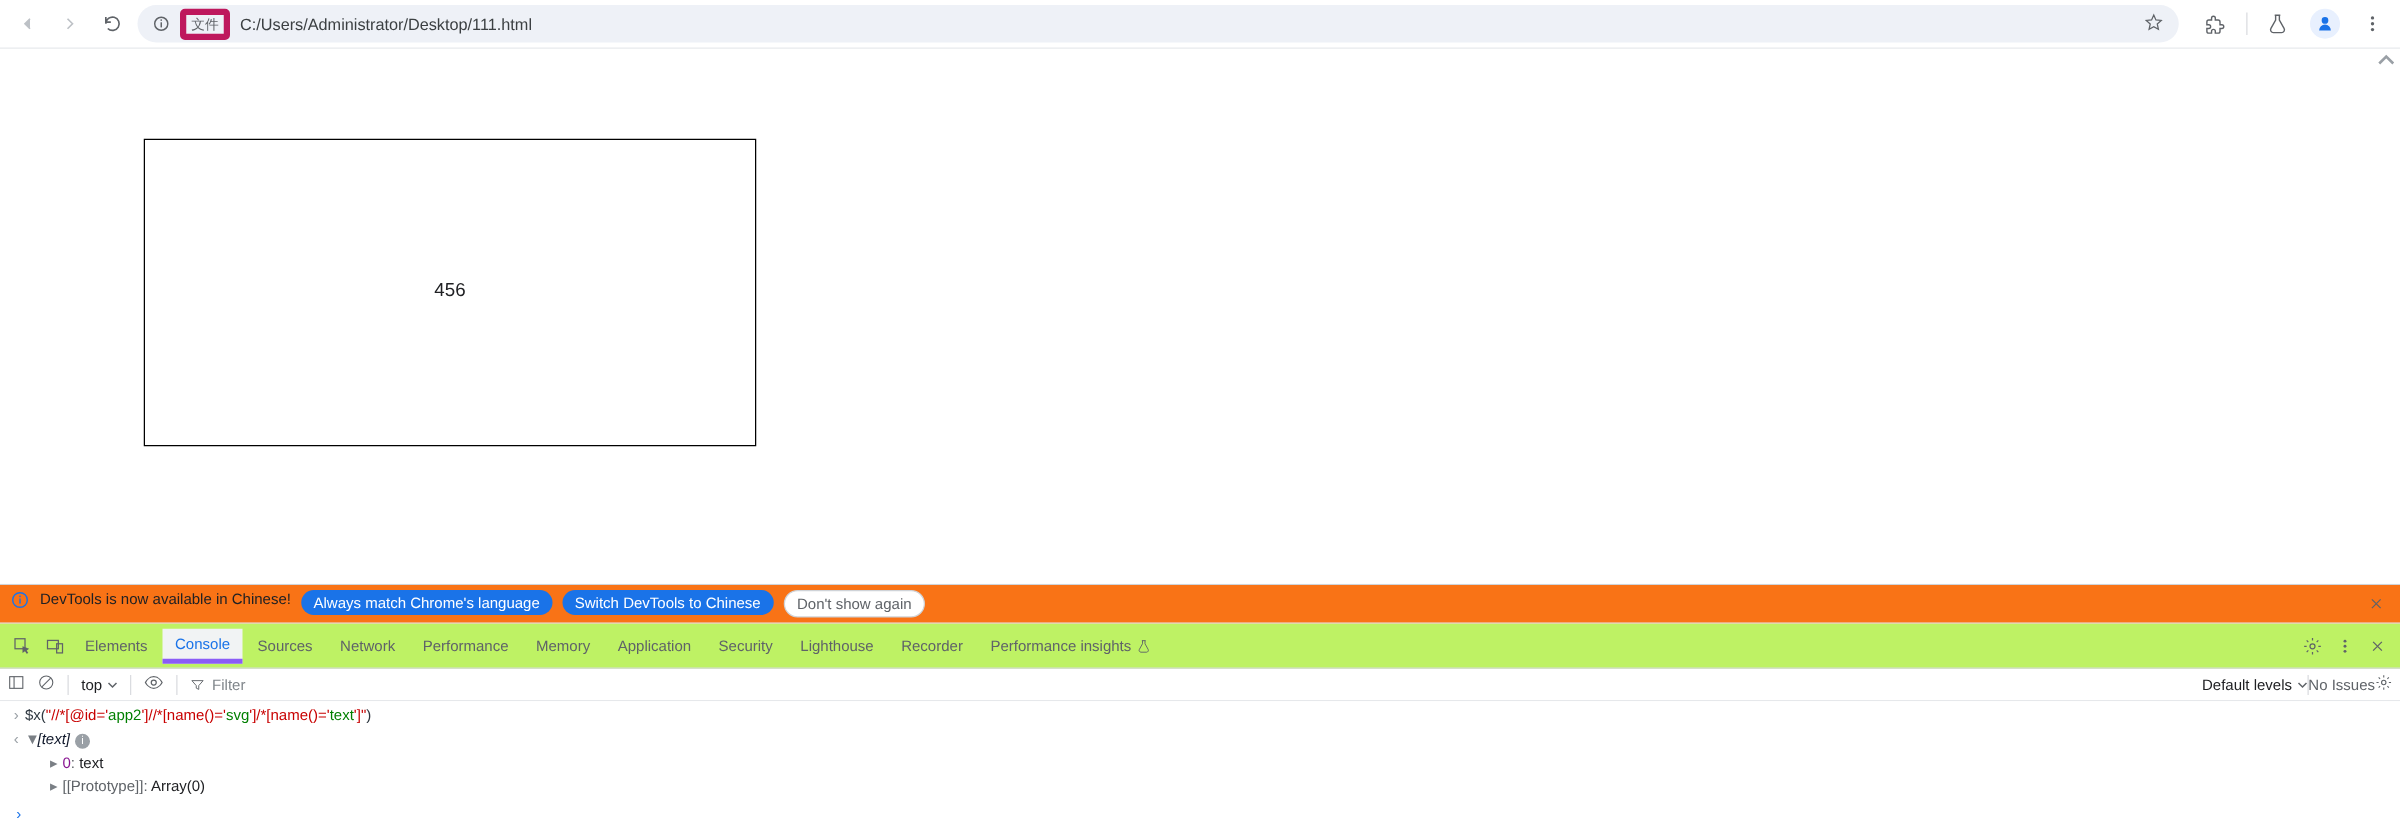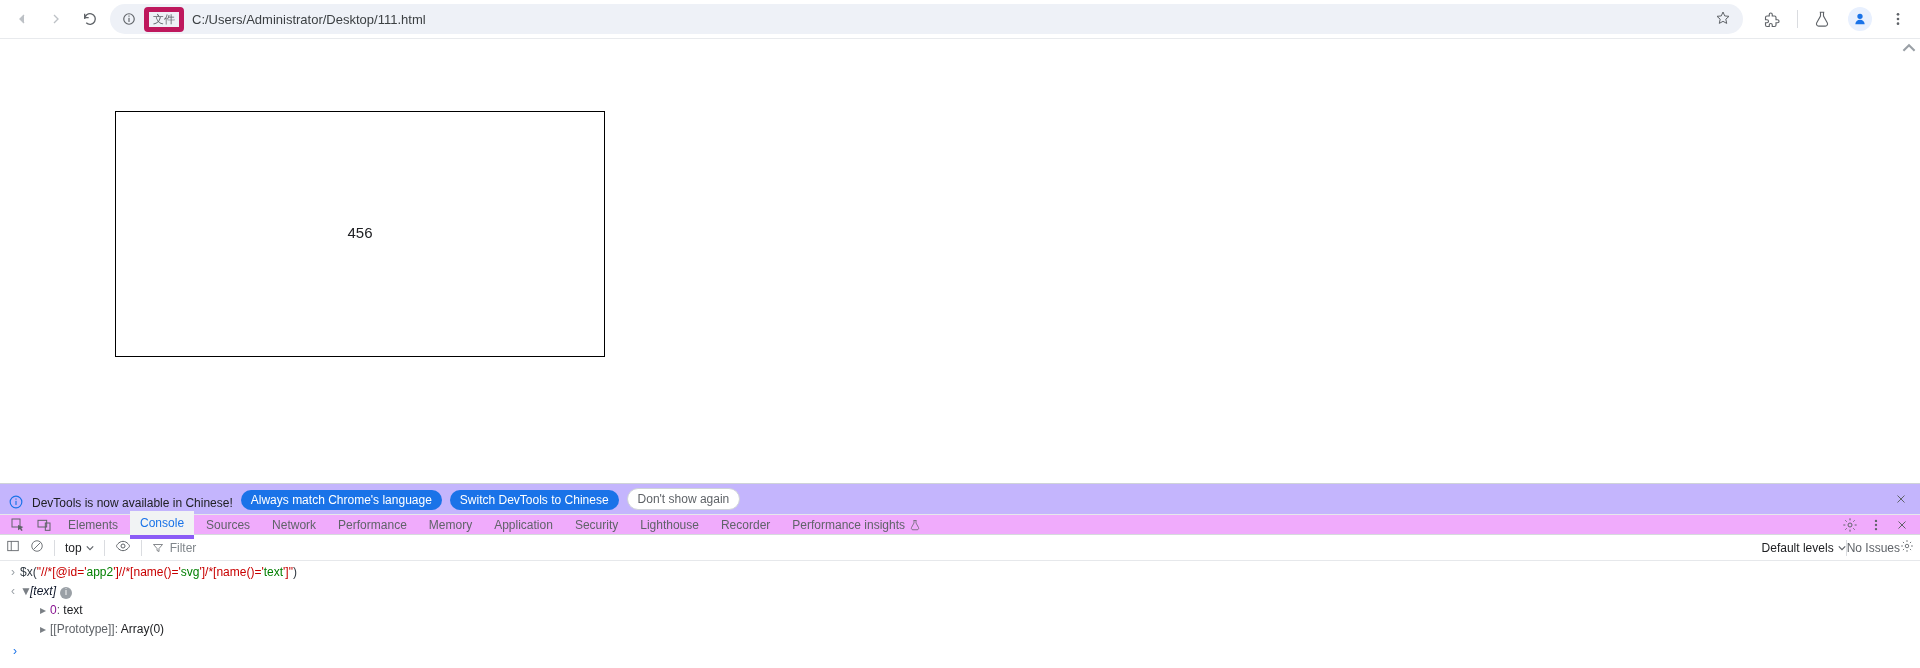--- a/index.html
+++ b/index.html
@@ -18,27 +18,27 @@
   .icon-btn { width:28px; height:28px; display:flex; align-items:center; justify-content:center; color:#5f6368; border-radius:50%;}
   .avatar { width:24px; height:24px; border-radius:50%; background:#e8f0fe; display:flex; align-items:center; justify-content:center;}
   .avatar svg { fill:#1a73e8; width:16px; height:16px;}
   
   .page-area { flex:1; position:relative; background:#fff; border-top:1px solid #e8eaed; overflow:hidden;}
   .scrollbar-up { position:absolute; top:2px; right:4px; width:14px; height:14px; color:#9aa0a6;}
   .svg-box { position:absolute; left:115px; top:72px; width:490px; height:246px; border:1px solid #000; display:flex;}
   .svg-box .txt { position:absolute; left:50%; top:49%; transform:translate(-50%,-50%); font-size:15px; color:#202124;}
   
   .devtools { border-top:1px solid #cfd3d8; background:#fff; font-size:12px; display:flex; flex-direction:column;}
-  .infobar { display:flex; align-items:flex-end; gap:8px; padding:4px 8px; background:#c4b5fd; border-bottom:1px solid #e6e8eb;}
+  .infobar { display:flex; align-items:flex-start; gap:8px; padding:4px 8px; background:#f97316; border-bottom:1px solid #e6e8eb;}
   .infobar .info-icon { width:16px; height:16px; color:#1a73e8; display:flex; align-items:center; justify-content:center;}
   .pill { border-radius:12px; padding:3px 10px; font-size:12px; cursor:default;}
   .pill.blue { background:#1a73e8; color:#fff;}
   .pill.outline { background:#fff; color:#5f6368; border:1px solid #cfd3d8;}
   .infobar .close { margin-left:auto; color:#5f6368; width:22px; height:22px; display:flex; align-items:center; justify-content:center;}
-  .tabbar { display:flex; align-items:center; background:#f0abfc; border-bottom:1px solid #d6dadd; height:20px; padding:0 6px; gap:2px;}
+  .tabbar { display:flex; align-items:center; background:#bef264; border-bottom:1px solid #d6dadd; height:36px; padding:0 6px; gap:2px;}
   .tabbar .dev-icon { width:24px; display:flex; align-items:center; justify-content:center; color:#5f6368;}
   .tabbar .tab { padding:0 10px; height:28px; display:flex; align-items:center; color:#5f6368; font-size:12px;}
   .tabbar .tab.active { color:#1a73e8; border-bottom:4px solid #8b5cf6; background:#f1f3f4;}
   .tabbar .tab .beta { margin-left:4px; }
   .tabbar .spacer { flex:1;}
   .console-toolbar { display:flex; align-items:center; height:26px; border-bottom:1px solid #e6e8eb; padding:0 6px; gap:10px; color:#5f6368;}
   .console-toolbar .sep2 { width:1px; height:16px; background:#dadce0;}
   .ctx-select { display:flex; align-items:center; gap:4px; font-size:12px; color:#202124;}
   .filter-box { display:flex; align-items:center; gap:6px; font-size:12px; color:#80868b;}
   .console-toolbar .right { margin-left:auto; display:flex; align-items:center; }

